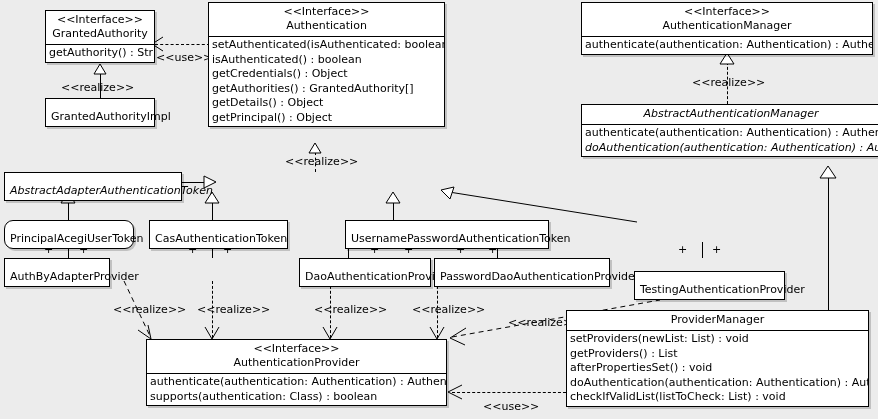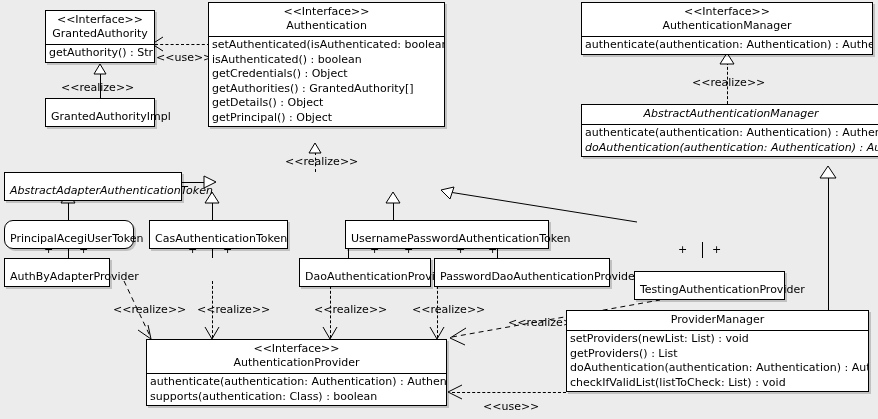--- a/index.html
+++ b/index.html
@@ -292,20 +292,21 @@
   </div>
 
   <div class="uml-box" style="left:566px; top:310px; width:303px;">
     <div class="uml-head">
       <span class="cname">ProviderManager</span>
     </div>
     <div class="uml-sep"></div>
     <div class="uml-members">
       <span class="m">setProviders(newList: List) : void</span>
       <span class="m">getProviders() : List</span>
+      <span class="m">afterPropertiesSet() : void</span>
       <span class="m">doAuthentication(authentication: Authentication) : Authentication</span>
       <span class="m">checkIfValidList(listToCheck: List) : void</span>
     </div>
   </div>
 
   <div class="lbl" style="left:156px; top:51px;">&lt;&lt;use&gt;&gt;</div>
   <div class="lbl" style="left:61px; top:81px;">&lt;&lt;realize&gt;&gt;</div>
   <div class="lbl" style="left:285px; top:155px;">&lt;&lt;realize&gt;&gt;</div>
   <div class="lbl" style="left:692px; top:76px;">&lt;&lt;realize&gt;&gt;</div>
   <div class="lbl" style="left:113px; top:303px;">&lt;&lt;realize&gt;&gt;</div>

